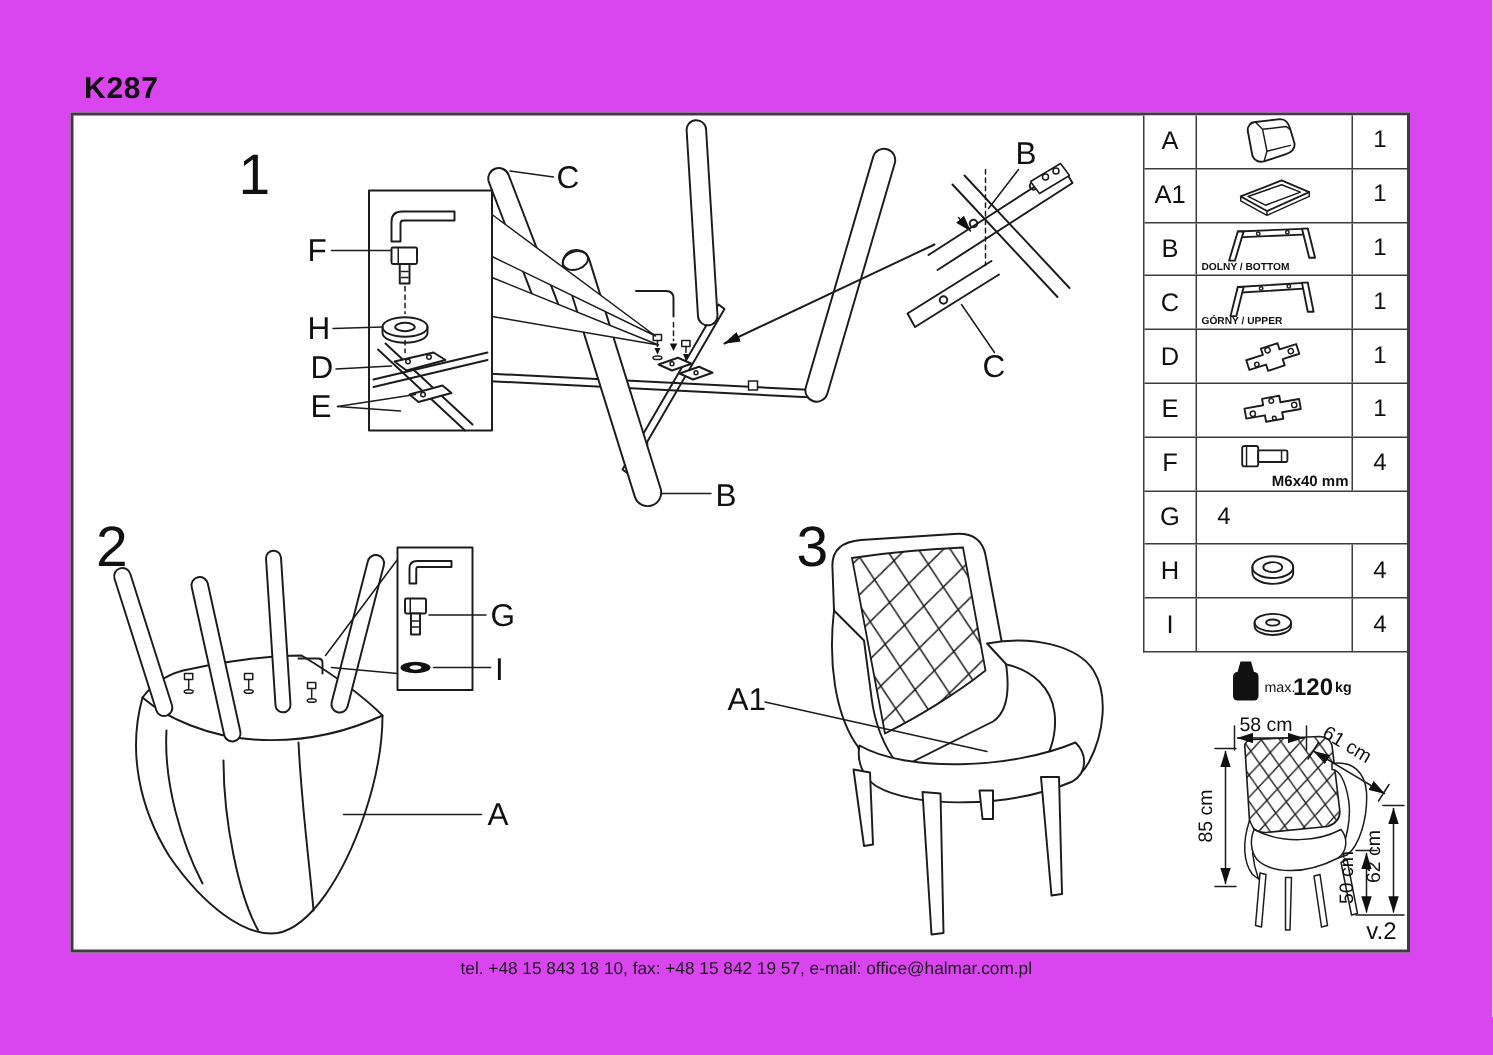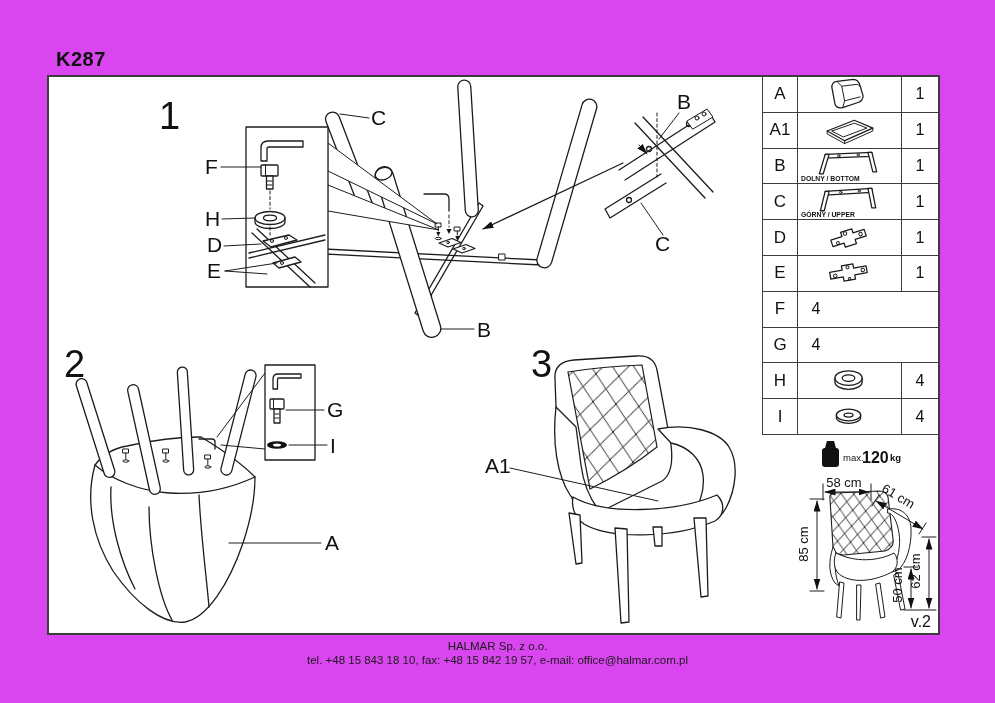--- a/index.html
+++ b/index.html
@@ -383,20 +383,29 @@
                 <circle class="s thin" cx="38" cy="17.5" r="1.8"></circle>
                 <circle class="s thin" cx="52" cy="23" r="1.3"></circle>
               </g>
             </svg>
         </div>
         <div class="pqty">1</div>
       </div>
 
       <div class="prow">
         <div class="pletter">F</div>
+        <div class="picon">
+          <svg viewBox="0 0 106 34">
+              <rect class="sw" x="31" y="5" width="11" height="14" rx="1.5"></rect>
+              <line class="s thin" x1="34" y1="5" x2="34" y2="19"></line>
+              <rect class="sw" x="42" y="8" width="20" height="8" rx="1"></rect>
+              <line class="s thin" x1="58" y1="8" x2="58" y2="16"></line>
+            </svg>
+          <span class="note-lg">M6x40 mm</span>
+        </div>
         <div class="pqty">4</div>
       </div>
 
       <div class="prow">
         <div class="pletter">G</div>
         <div class="pqty">4</div>
       </div>
 
       <div class="prow">
         <div class="pletter">H</div>
@@ -421,17 +430,16 @@
         </div>
         <div class="pqty">4</div>
       </div>
 
     </div>
 
     <div class="version">v.2</div>
   </div>
 
   <div class="footer">
-    <div>HALMAR Sp. z o.o.</div>
     <div>tel. +48 15 843 18 10, fax: +48 15 842 19 57, e-mail: office@halmar.com.pl</div>
   </div>
 
 </div>
 
 </body></html>

